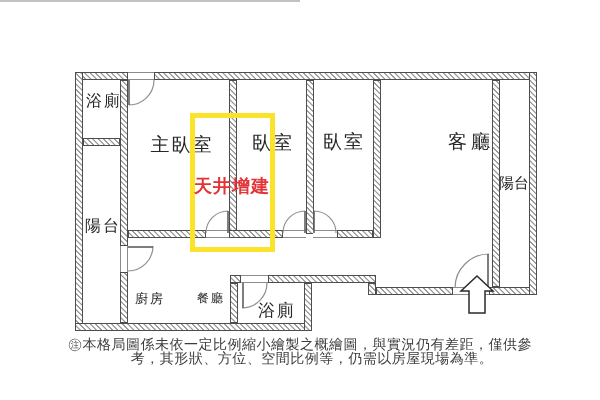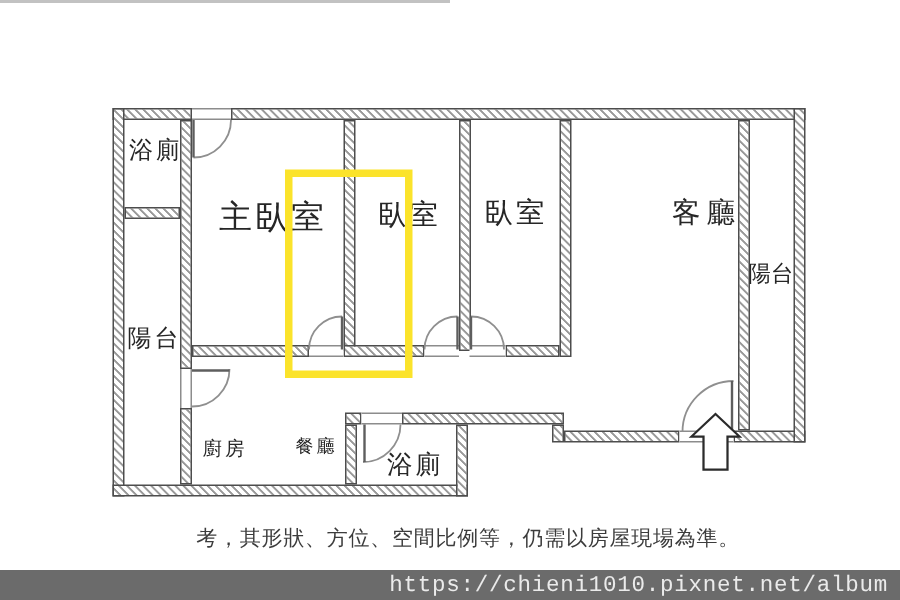--- a/index.html
+++ b/index.html
@@ -91,30 +91,29 @@
       <line x1="243" y1="283" x2="243" y2="308"></line>
       <line x1="228" y1="211" x2="228" y2="233"></line>
       <line x1="305" y1="211" x2="305" y2="233"></line>
       <line x1="314" y1="211" x2="314" y2="233"></line>
       <line x1="488" y1="254" x2="488" y2="288"></line>
     </g>
     <polygon points="477,276 493,291 485,291 485,313 469,313 469,291 461,291" fill="#ffffff" stroke="#2b2b2b" stroke-width="1.5"></polygon>
   </svg>
 
   <span class="room-label" style="left:104px;top:101px;font-size:16px;">浴廁</span>
-  <span class="room-label" style="left:182px;top:145px;font-size:22px;">主臥室</span>
+  <span class="room-label" style="left:182px;top:145px;font-size:19px;">主臥室</span>
   <span class="room-label" style="left:273px;top:143px;font-size:19px;">臥室</span>
   <span class="room-label" style="left:344px;top:142px;font-size:19px;">臥室</span>
   <span class="room-label" style="left:443px;top:142px;font-size:19px;letter-spacing:4px;margin-left:28px;">客廳</span>
   <span class="room-label" style="left:514px;top:183px;font-size:15px;letter-spacing:0;">陽台</span>
   <span class="room-label" style="left:103px;top:226px;font-size:16px;">陽台</span>
   <span class="room-label" style="left:150px;top:299px;font-size:13px;">廚房</span>
   <span class="room-label" style="left:211px;top:298px;font-size:12px;">餐廳</span>
   <span class="room-label" style="left:277px;top:310px;font-size:17px;">浴廁</span>
 
   <div class="hlbox" style="border-color: rgb(251, 227, 43);"></div>
+  <span class="annot" style="color: rgb(226, 52, 56);">天井增建</span>
 
+  <div class="note-line" style="top:336px;">㊟本格局圖係未依一定比例縮小繪製之概繪圖，與實況仍有差距，僅供參</div>
   <div class="note-line" style="top:350px;margin-left:12px;">考，其形狀、方位、空間比例等，仍需以房屋現場為準。</div>
 
-  <div class="wm-bar" style="background: rgb(107, 107, 107);">
-    <span class="wm-text">https://chieni1010.pixnet.net/album</span>
-  </div>
 </div>
 
 </body></html>

